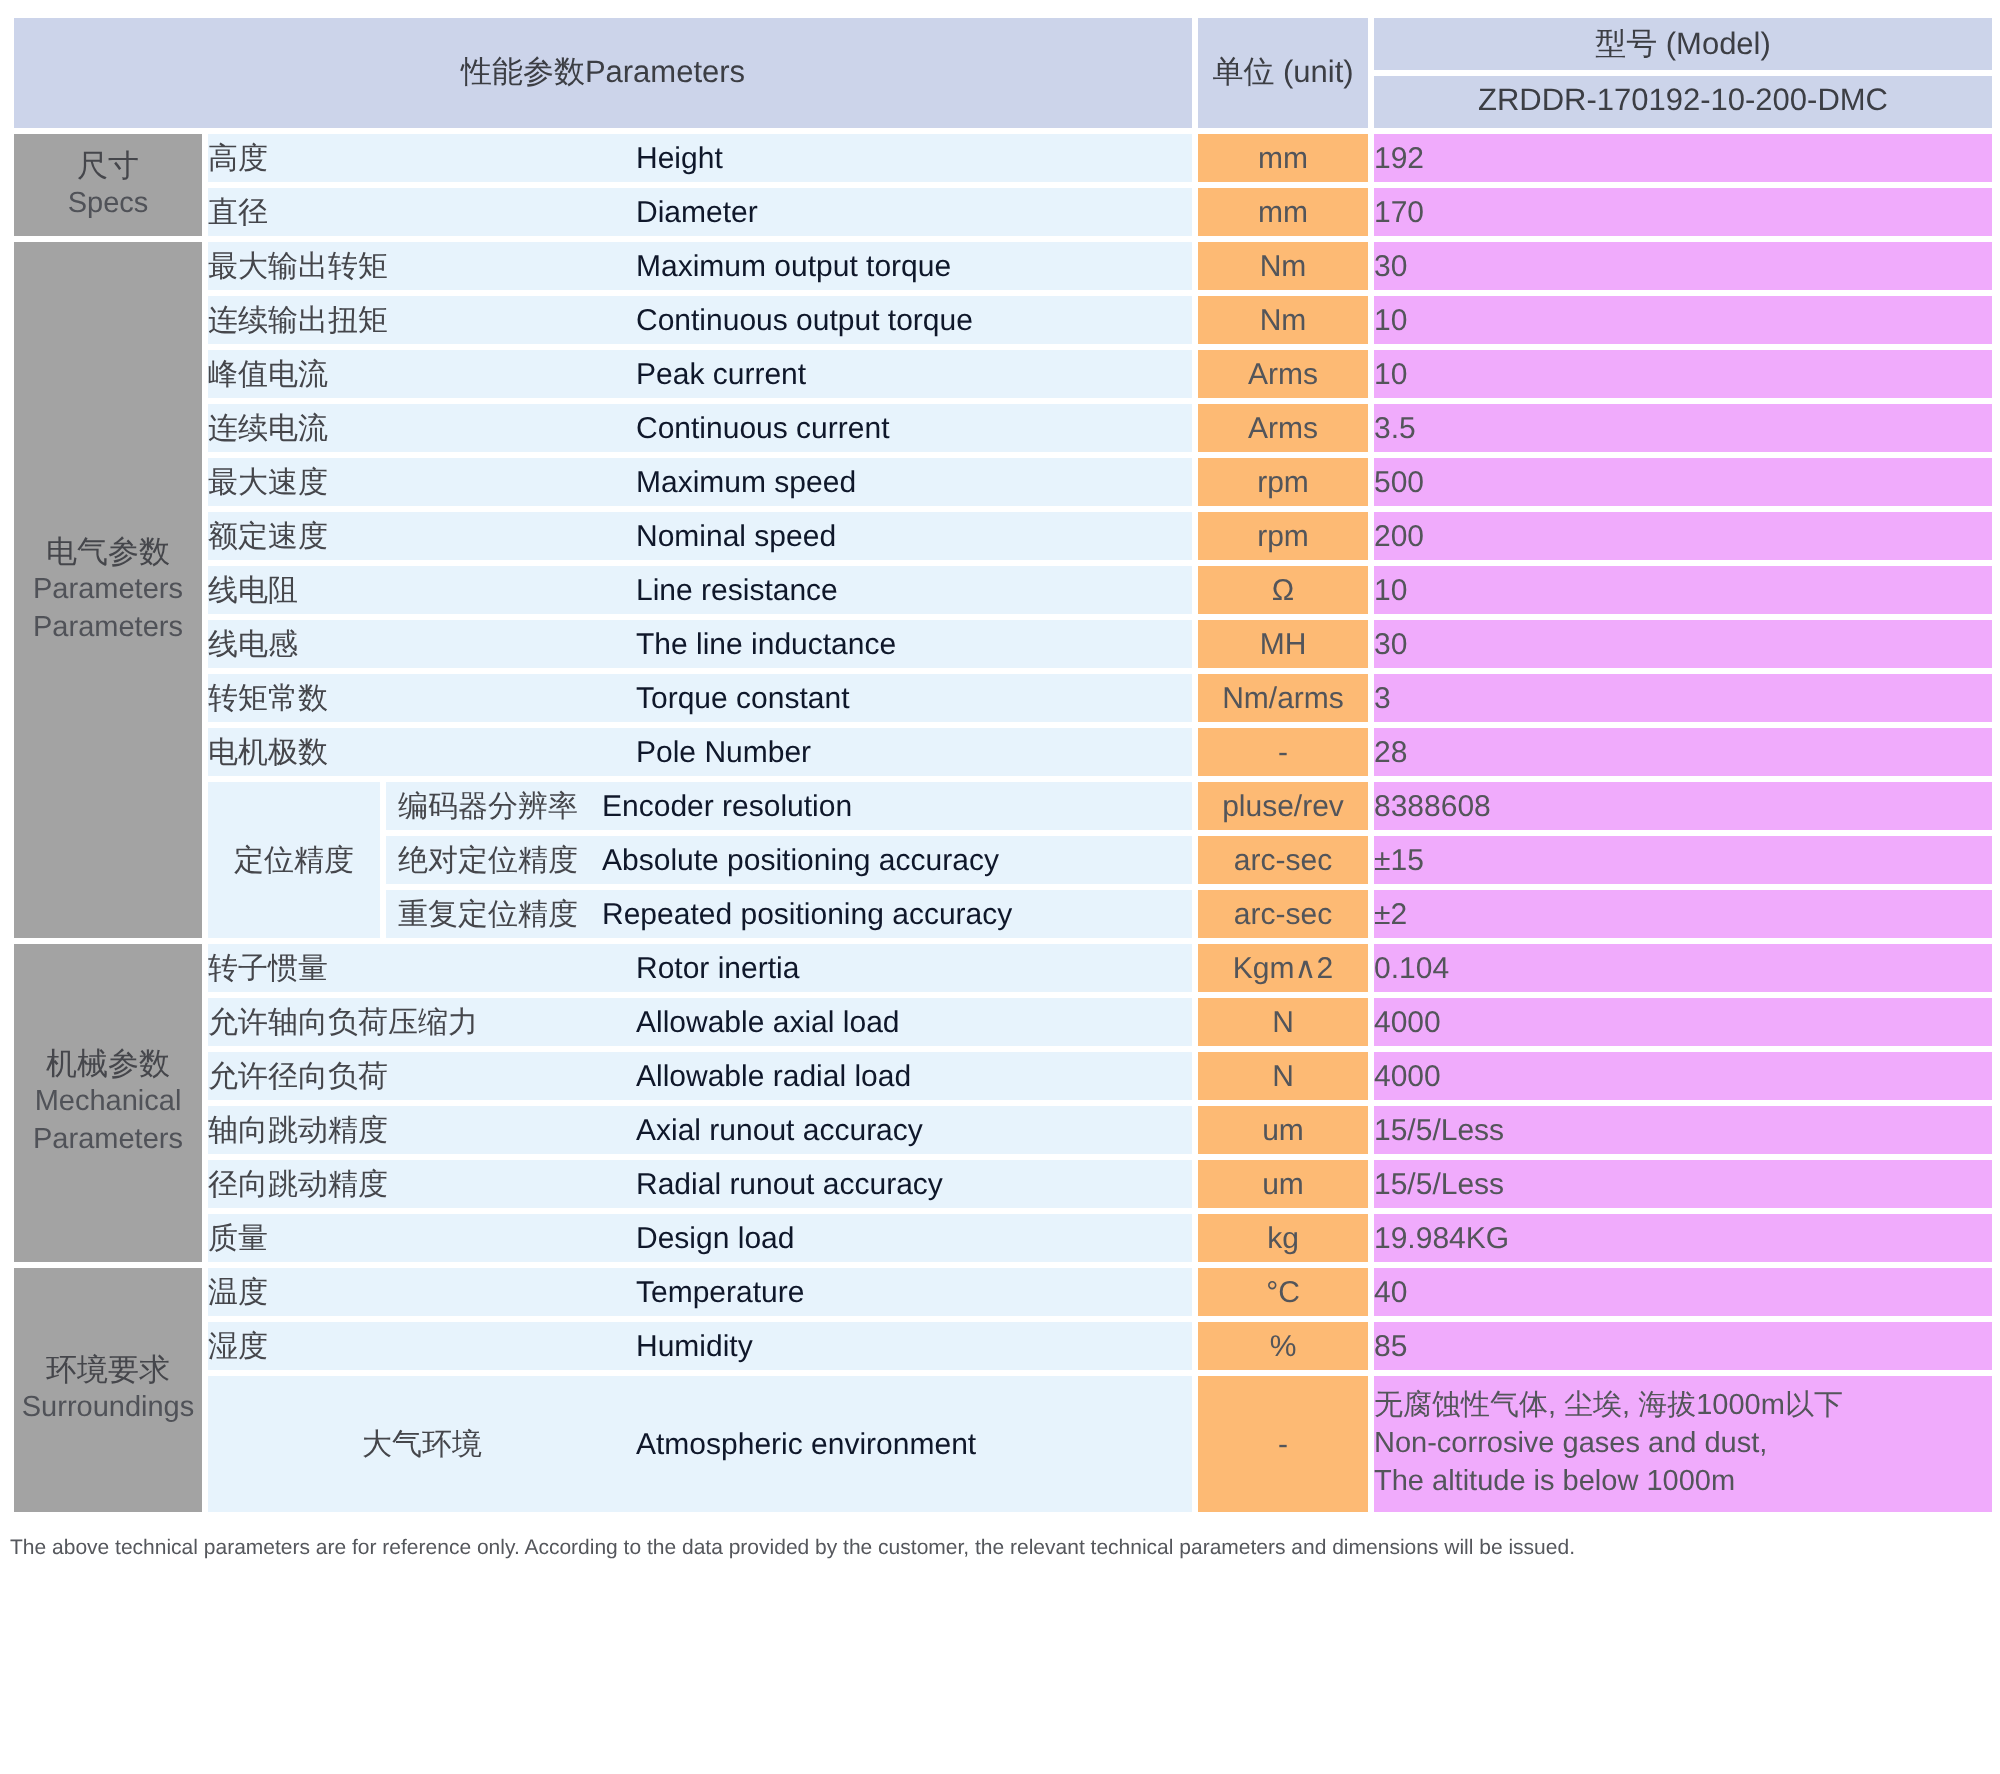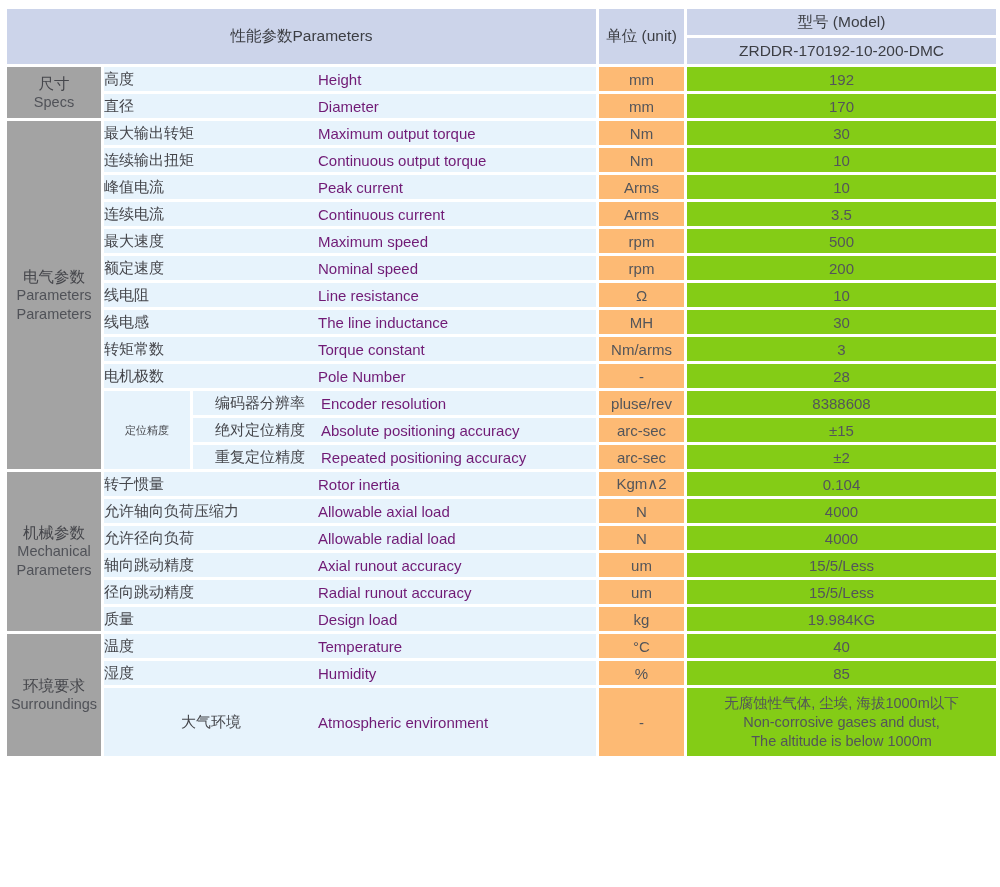--- a/index.html
+++ b/index.html
@@ -17,31 +17,31 @@
   tr.hdr td{
     background:#ccd4ea;text-align:center;
     font-size:15.5px;color:#3c3e44;
   }
   tr.hdr1 td{height:26px;}
   tr.hdr2 td{height:26px;}
   
   td.sec{background:#a3a3a3;text-align:center;line-height:19px;}
   td.sec .cnline{font-size:15.5px;color:#45464b;}
   td.sec .enline{font-size:14.5px;color:#505258;}
-  td.grp{background:#e7f3fc;text-align:center;font-size:11px;color:#45464b;}
+  td.grp{background:#e7f3fc;text-align:center;font-size:15px;color:#45464b;}
   td.lab{background:#e7f3fc;}
   td.unit{background:#fdba74;text-align:center;font-size:15px;color:#53555a;}
-  td.val{background:#84cc16;text-align:center;font-size:15px;color:#53555a;}
+  td.val{background:#f0abfc;font-size:15px;color:#53555a;}
   tr.datarow{height:27px;}
   tr.tallrow{height:71px;}
   .labwrap{display:flex;align-items:center;width:100%;}
   .cn{box-sizing:border-box;flex:none;font-size:15px;color:#45464b;white-space:nowrap;}
-  .en{flex:none;font-size:15px;color:#701a75;white-space:nowrap;}
+  .en{flex:none;font-size:15px;color:#0f172a;white-space:nowrap;}
   .labwrap.normal .cn{width:214px;}
-  .labwrap.nested .cn{width:128px;padding-left:6px;text-align:center;}
+  .labwrap.nested .cn{width:108px;padding-left:6px;}
   .labwrap.centercn .cn{width:214px;padding-left:0;text-align:center;}
   td.val .vline{line-height:19px;font-size:14.5px;}
   
   .footnotes{margin:7px 0 0 5px;}
   .footnotes .fn-cn{font-size:11px;color:#4c4e53;line-height:15px;}
   .footnotes .fn-en{font-size:10.5px;color:#55575c;line-height:16px;}
 </style>
 </head>
 <body>
 
@@ -325,13 +325,14 @@
         <td class="val">
           <div class="vline">无腐蚀性气体, 尘埃, 海拔1000m以下</div>
           <div class="vline">Non-corrosive gases and dust,</div>
           <div class="vline">The altitude is below 1000m</div>
         </td>
       </tr>
     </tbody>
 </table>
 
 <div class="footnotes">
+  <div class="fn-en">The above technical parameters are for reference only. According to the data provided by the customer, the relevant technical parameters and dimensions will be issued.</div>
 </div>
 
 </body></html>

